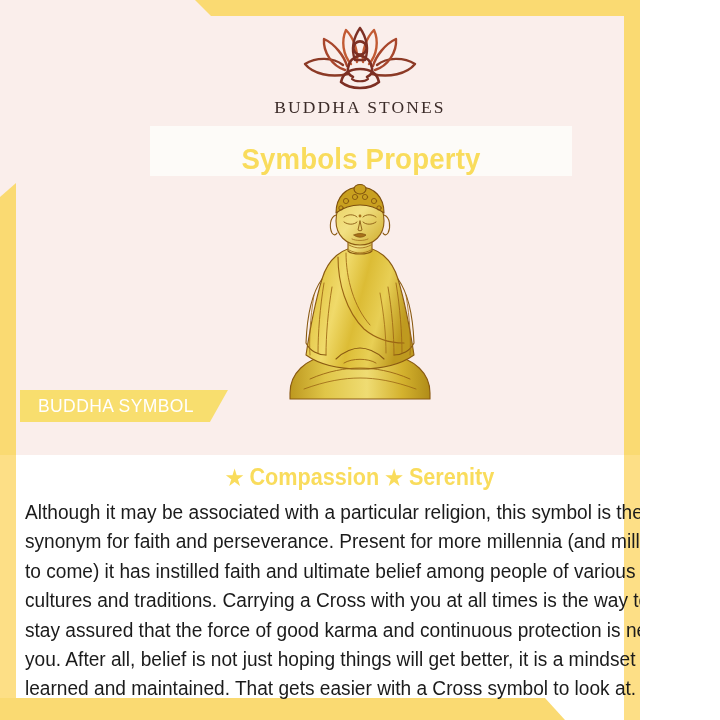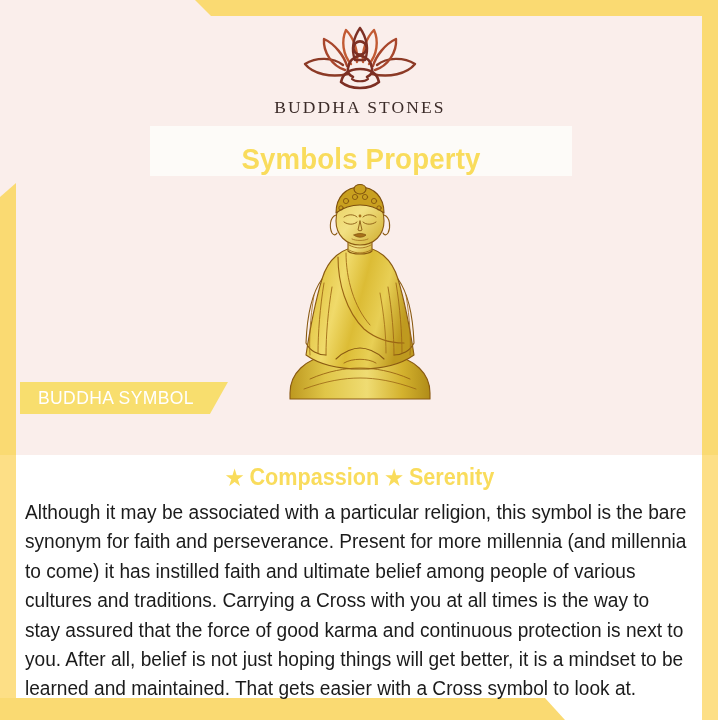--- a/index.html
+++ b/index.html
@@ -9,21 +9,21 @@
   body {
     width: 720px;
     height: 720px;
     font-family: "Liberation Sans", sans-serif;
     background: #ffffff;
     overflow: hidden;
   }
 
   #poster {
     position: relative;
-    width: 718px;
+    width: 640px;
     height: 720px;
     background: #ffffff;
     overflow: hidden;
     text-decoration: underline;
   }
 
   
   .bg-upper {
     position: absolute;
     left: 0; top: 0;
@@ -135,21 +135,21 @@
   }
   .buddha-svg {
     width: 168px;
     height: 222px;
     display: block;
   }
 
   
   .badge {
     position: absolute;
-    left: 20px; top: 382px;
+    left: 20px; top: 390px;
     height: 32px;
     background: #f8de6e;
     display: flex;
     align-items: center;
     padding-left: 18px;
     padding-right: 34px;
     -webkit-clip-path: polygon(0 0, 100% 0, calc(100% - 18px) 100%, 0 100%);
     clip-path: polygon(0 0, 100% 0, calc(100% - 18px) 100%, 0 100%);
   }
   .badge-text {

